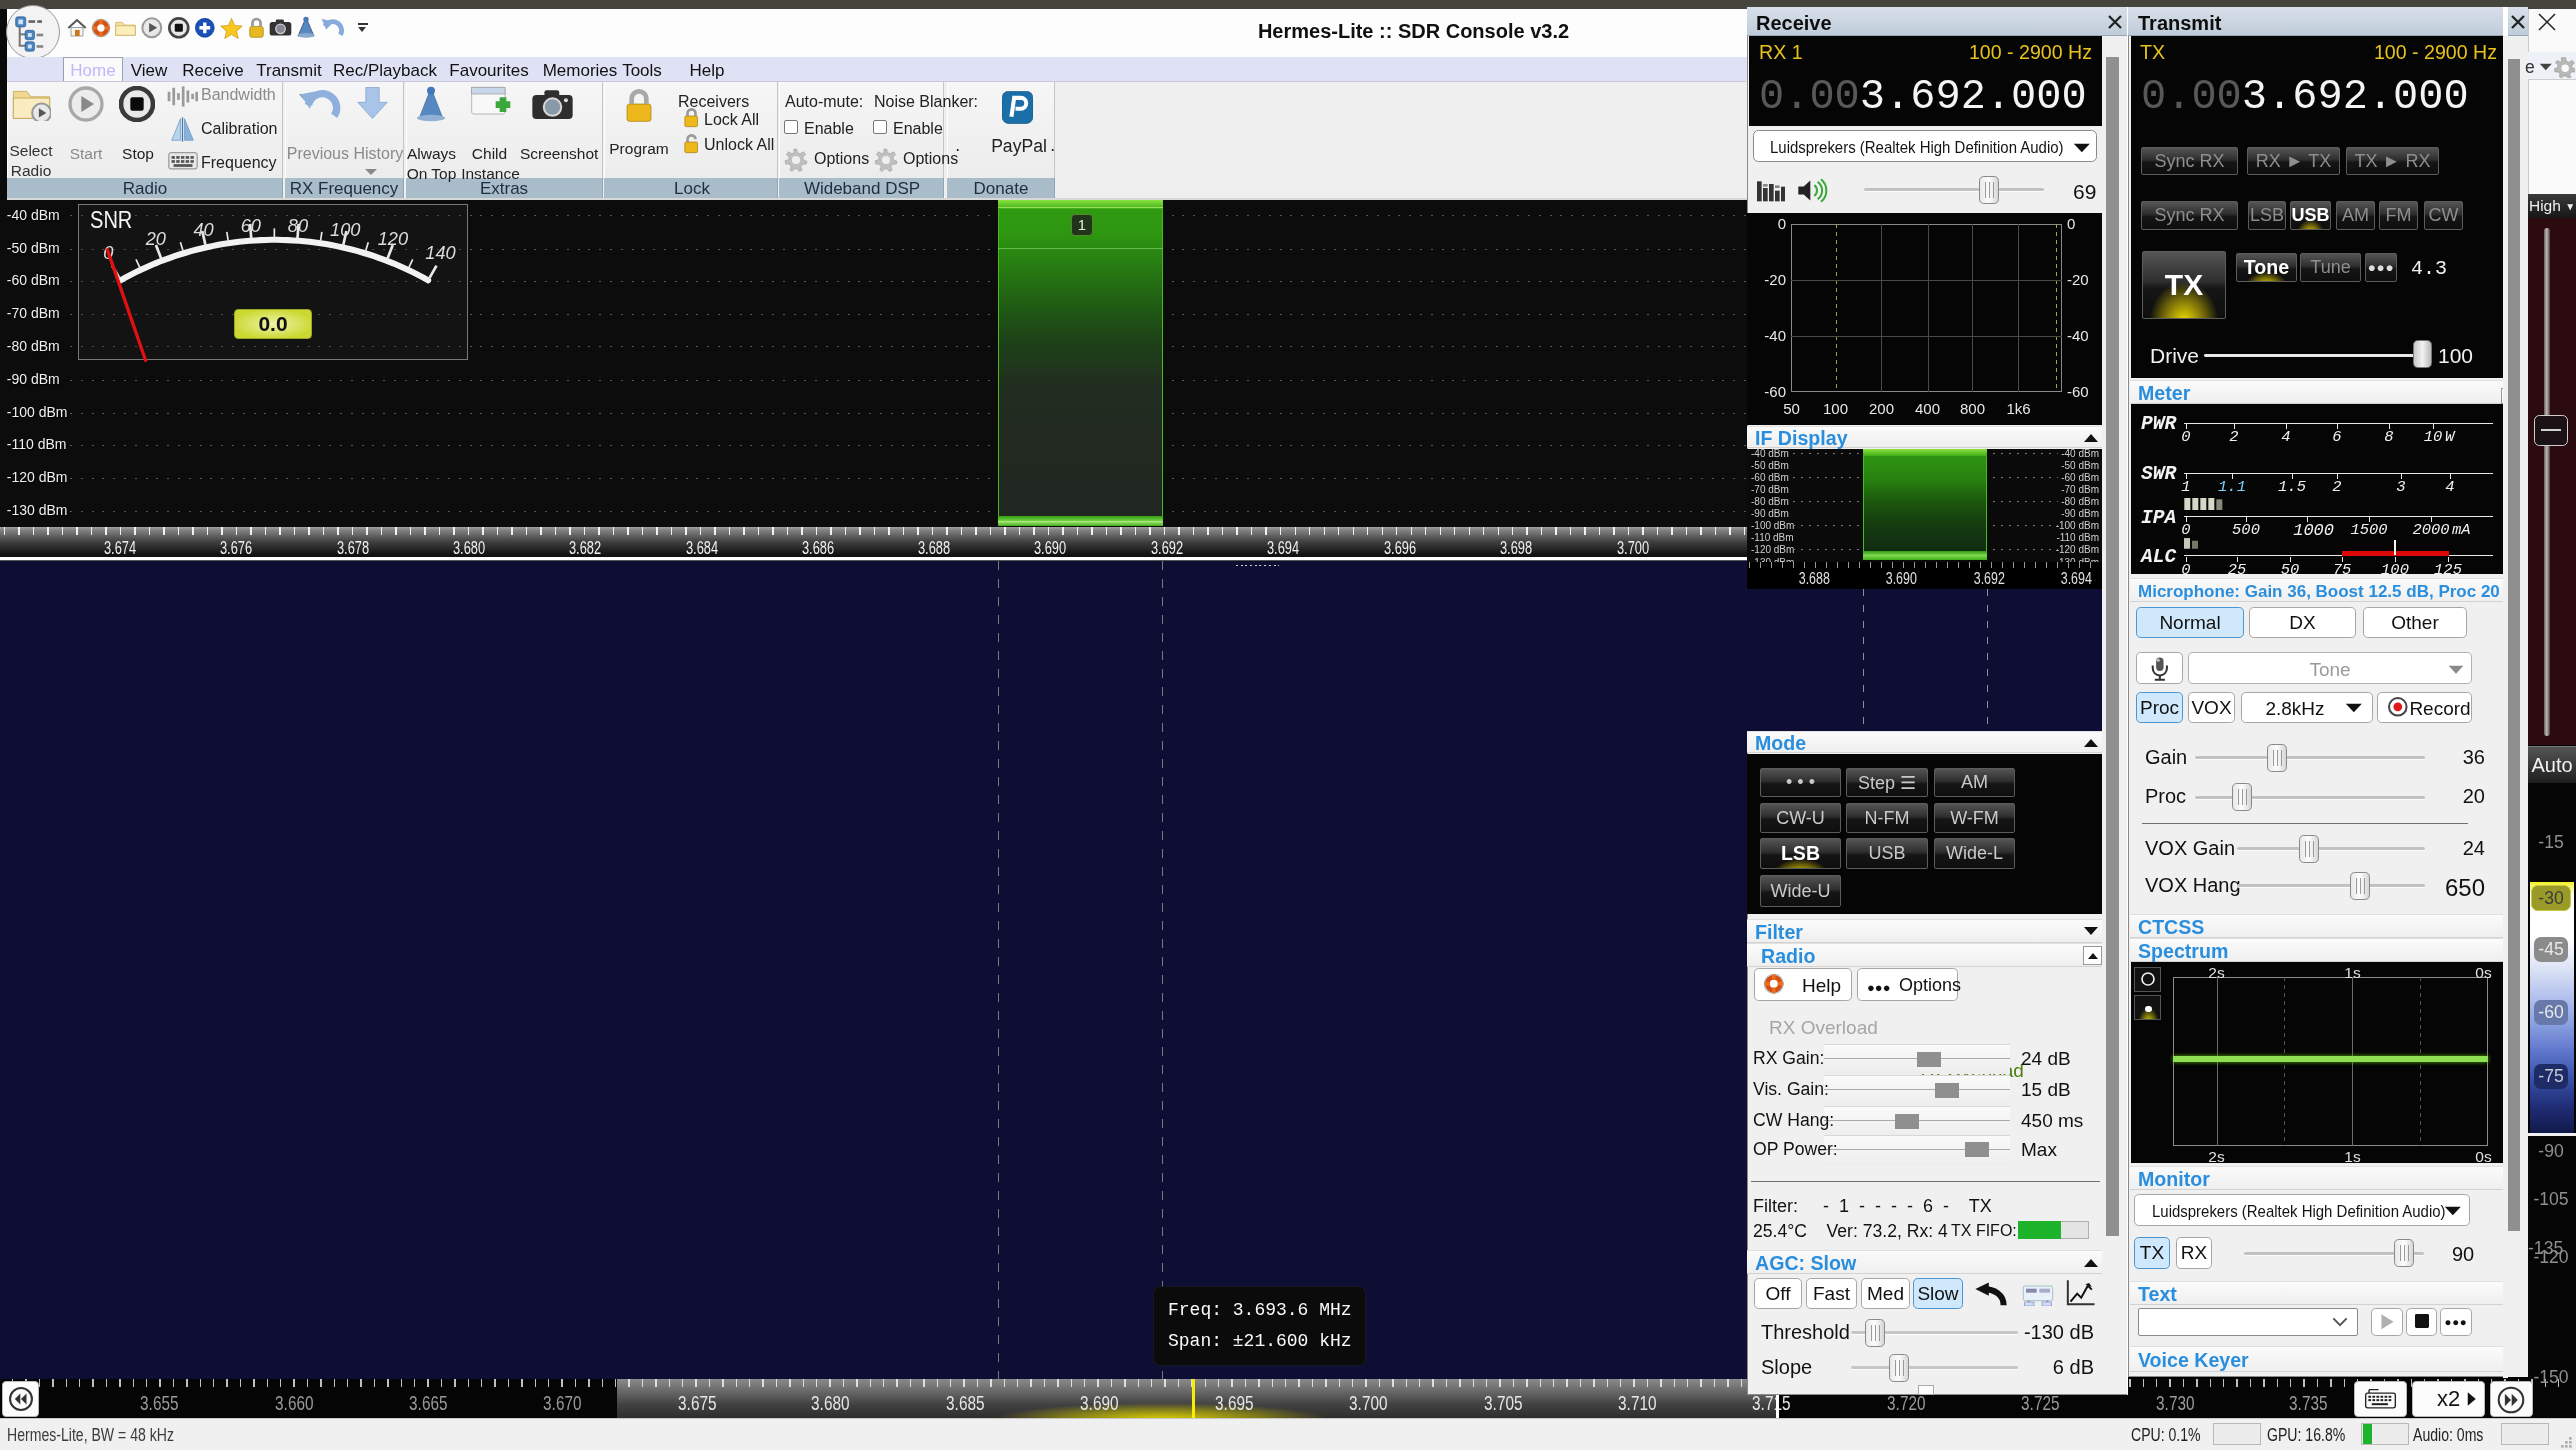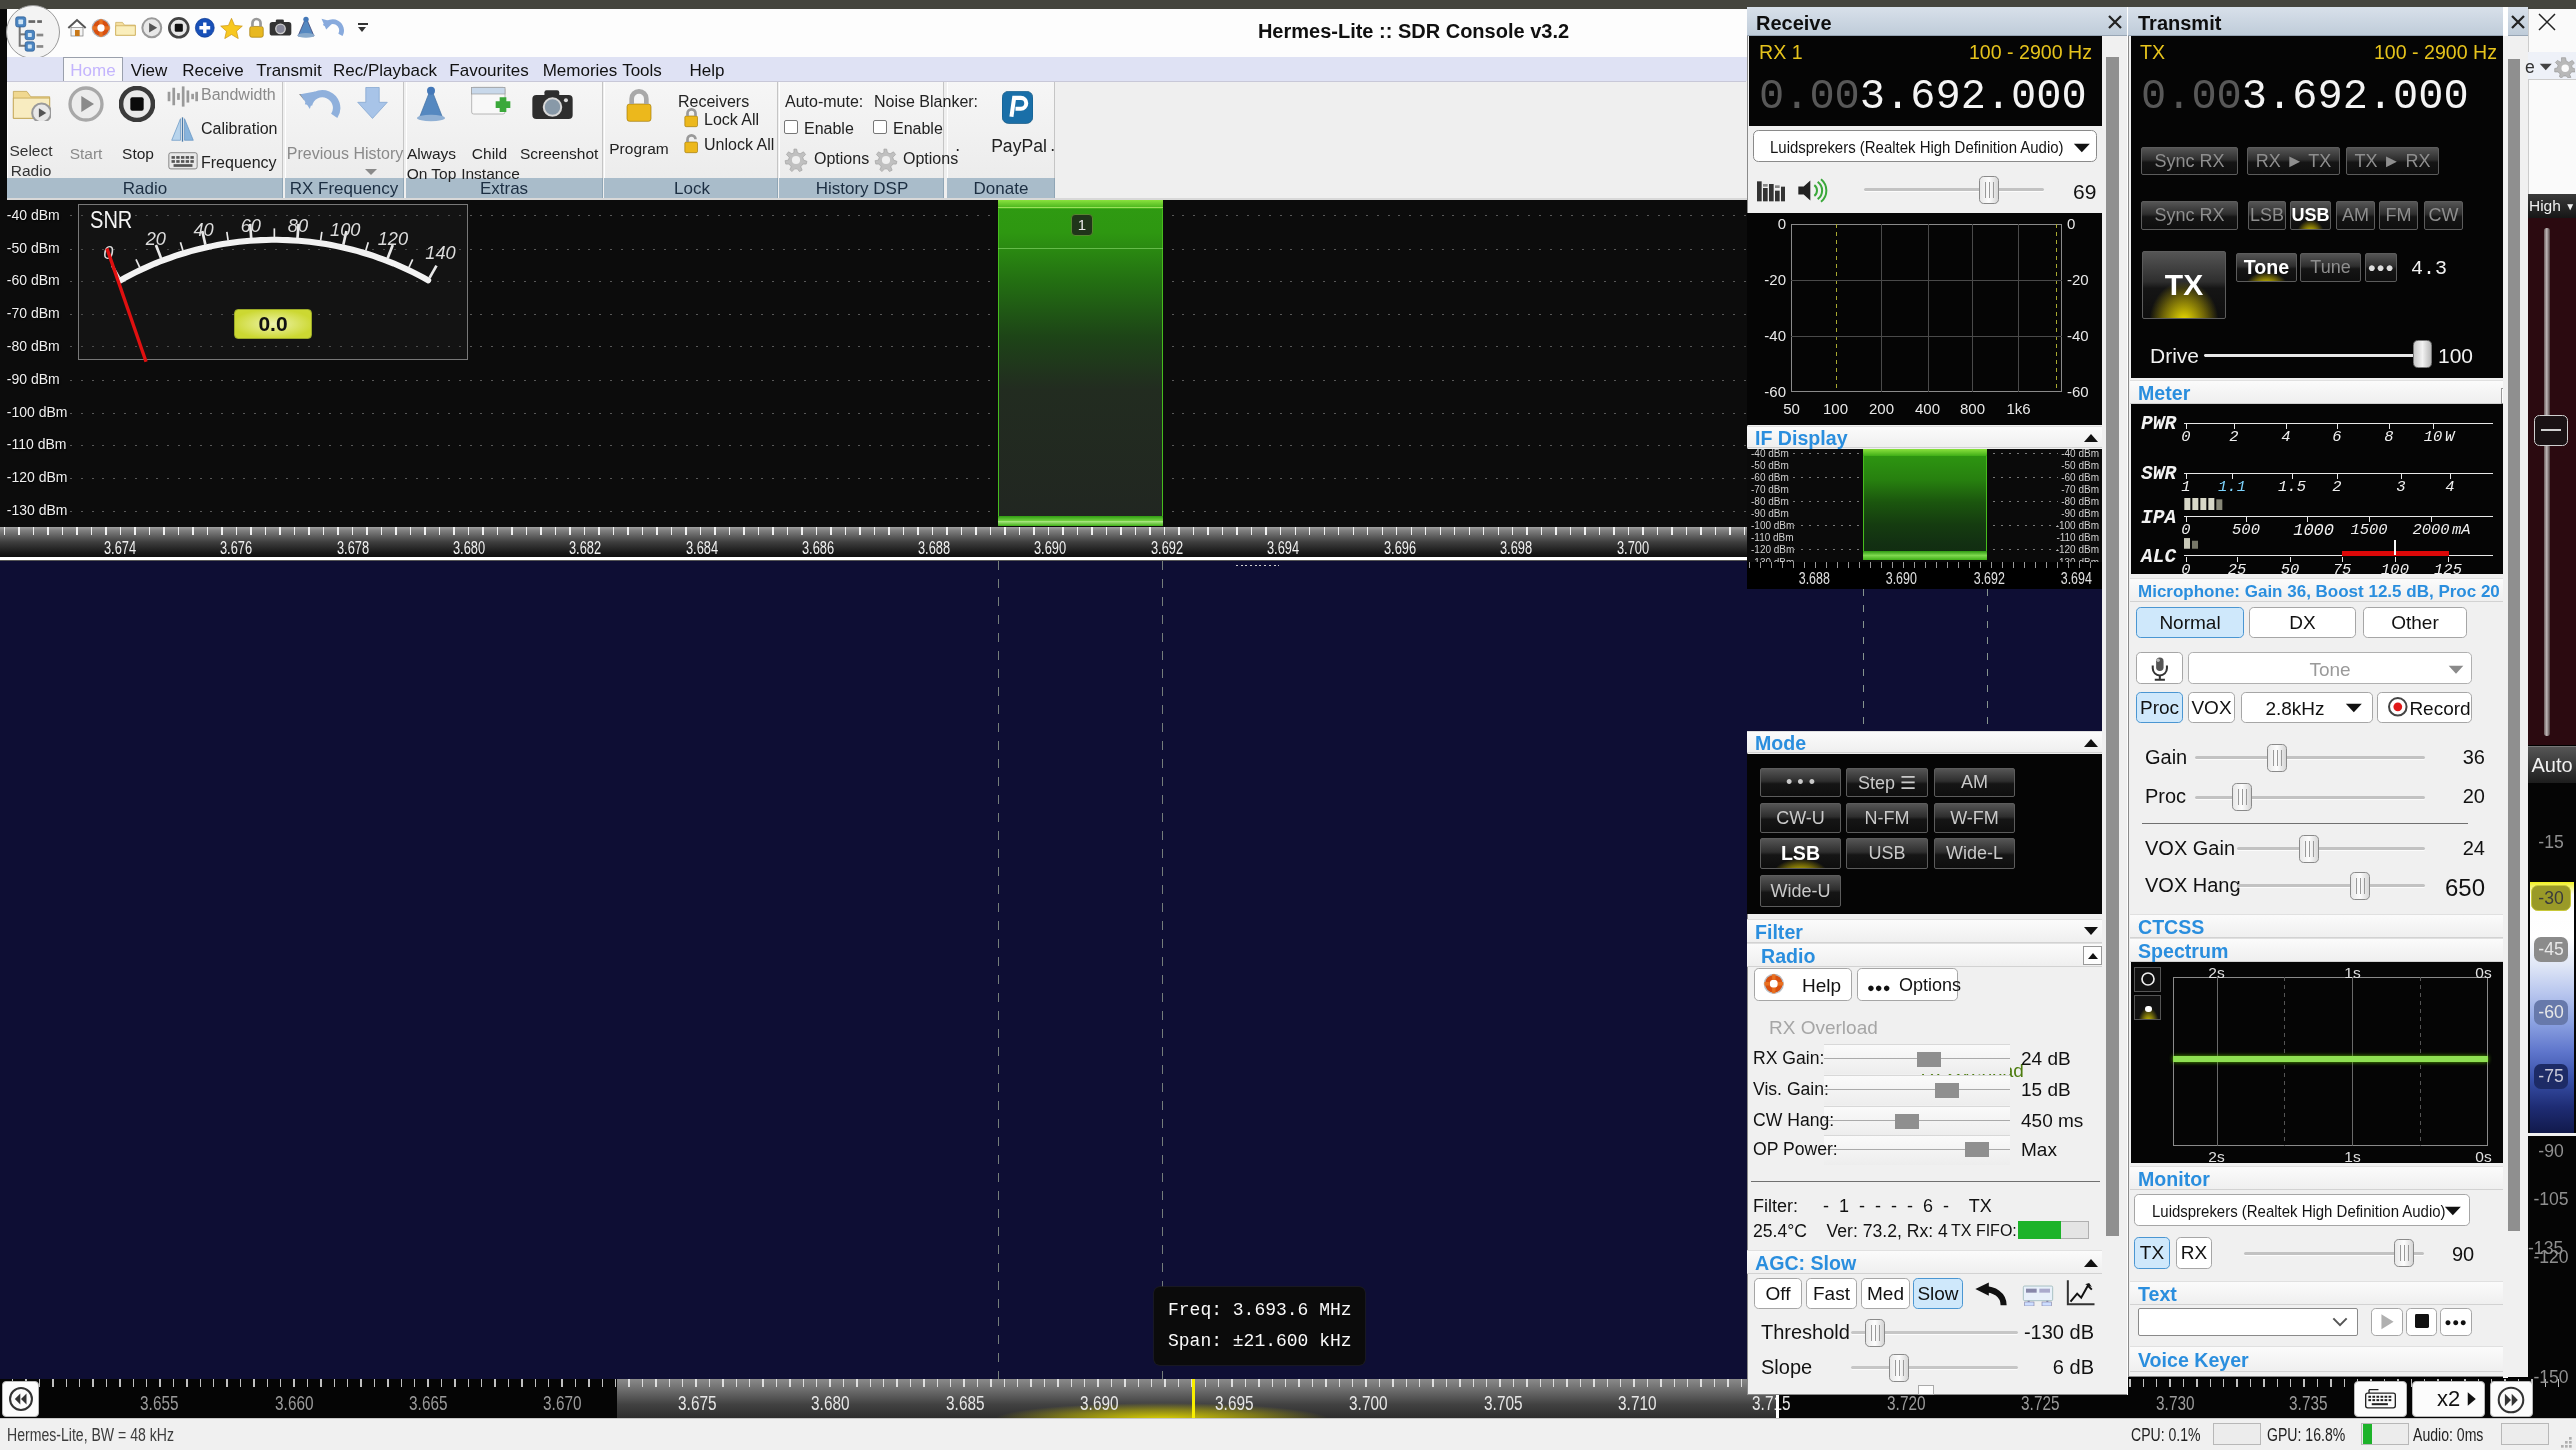--- a/index.html
+++ b/index.html
@@ -105,21 +105,21 @@
 <div class="ab" style="left:285px;top:178px;width:119px;height:20px;background:#a9bcca;border-right:0.7px solid #8fa5b5"></div>
 <div class="ab" style="left:236px;top:179px;width:216px;text-align:center;font-size:17px;color:#1c2e42">RX Frequency</div>
 <div class="ab" style="left:406px;top:82px;width:197px;height:96px;background:linear-gradient(#f6f6f6,#ececec);border-right:0.7px solid #c5c5c5;border-left:0.7px solid #fff"></div>
 <div class="ab" style="left:406px;top:178px;width:197px;height:20px;background:#a9bcca;border-right:0.7px solid #8fa5b5"></div>
 <div class="ab" style="left:396px;top:179px;width:216px;text-align:center;font-size:17px;color:#1c2e42">Extras</div>
 <div class="ab" style="left:604px;top:82px;width:174px;height:96px;background:linear-gradient(#f6f6f6,#ececec);border-right:0.7px solid #c5c5c5;border-left:0.7px solid #fff"></div>
 <div class="ab" style="left:604px;top:178px;width:174px;height:20px;background:#a9bcca;border-right:0.7px solid #8fa5b5"></div>
 <div class="ab" style="left:584px;top:179px;width:216px;text-align:center;font-size:17px;color:#1c2e42">Lock</div>
 <div class="ab" style="left:779px;top:82px;width:165px;height:96px;background:linear-gradient(#f6f6f6,#ececec);border-right:0.7px solid #c5c5c5;border-left:0.7px solid #fff"></div>
 <div class="ab" style="left:779px;top:178px;width:165px;height:20px;background:#a9bcca;border-right:0.7px solid #8fa5b5"></div>
-<div class="ab" style="left:754px;top:179px;width:216px;text-align:center;font-size:17px;color:#1c2e42">History DSP</div>
+<div class="ab" style="left:754px;top:179px;width:216px;text-align:center;font-size:17px;color:#1c2e42">Wideband DSP</div>
 <div class="ab" style="left:947px;top:82px;width:108px;height:96px;background:linear-gradient(#f6f6f6,#ececec);border-right:0.7px solid #c5c5c5;border-left:0.7px solid #fff"></div>
 <div class="ab" style="left:947px;top:178px;width:108px;height:20px;background:#a9bcca;border-right:0.7px solid #8fa5b5"></div>
 <div class="ab" style="left:893px;top:179px;width:216px;text-align:center;font-size:17px;color:#1c2e42">Donate</div>
 <div class="ab" style="left:7.4px;top:198px;width:2569px;height:2px;background:#d8d8d8"></div>
 <svg class="ab" style="left:12px;top:86px" width="39" height="35" viewBox="0 0 58 52">
     <path d="M2 8 H22 L28 16 H56 V48 H2 Z" fill="#f0d890" stroke="#b89840"></path>
     <path d="M2 18 H56 V48 H2 Z" fill="#f8ecc0" stroke="#b89840"></path>
     <circle cx="44" cy="40" r="14" fill="#e8e8e8" stroke="#9a9a9a" stroke-width="3"></circle>
     <path d="M40 33 L51 40 L40 47 Z" fill="#555"></path>
   </svg>

